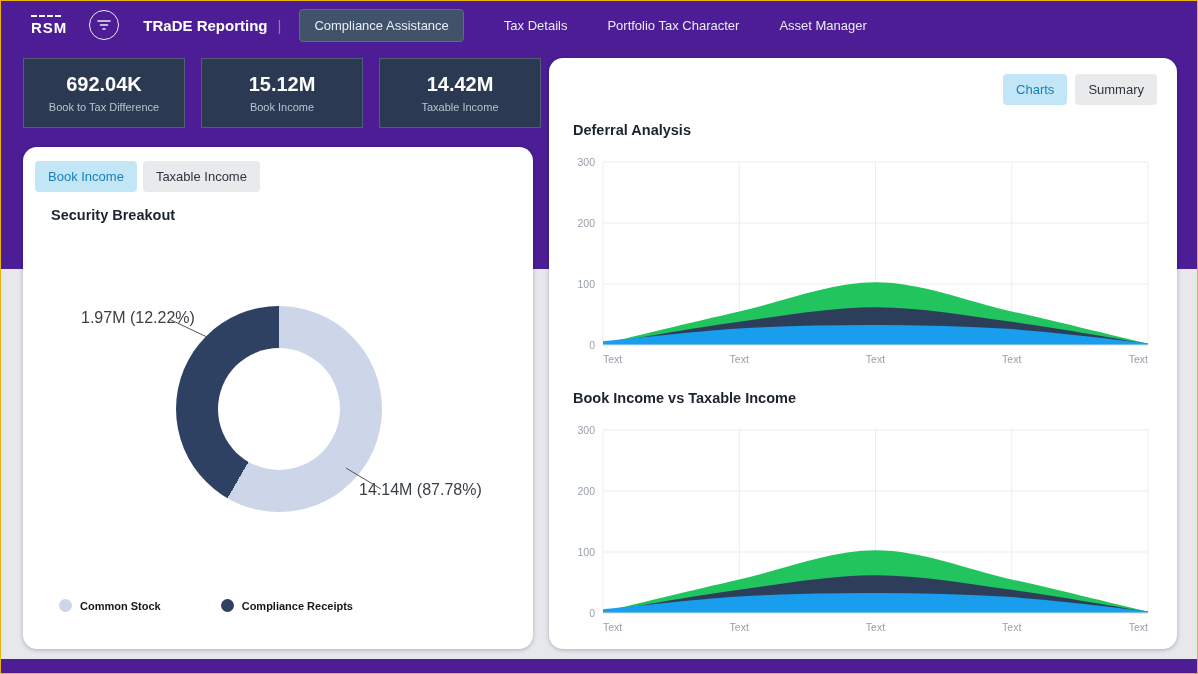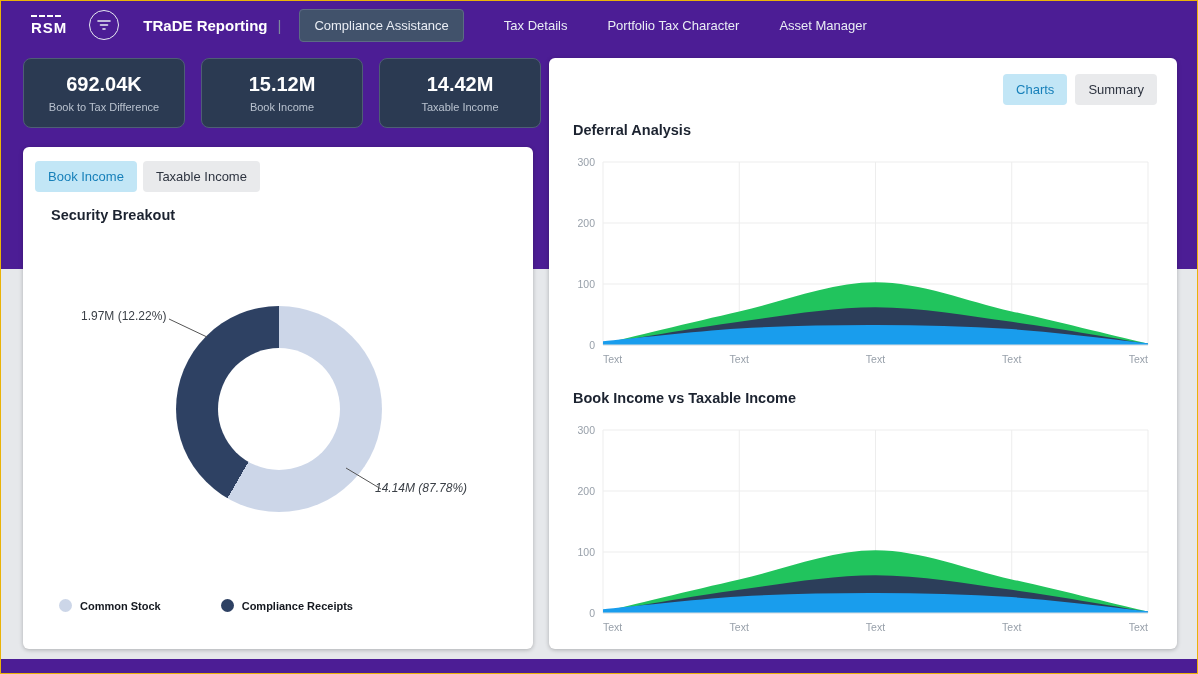--- a/index.html
+++ b/index.html
@@ -16,42 +16,42 @@
   .filter-btn{margin-left:22px;width:28px;height:28px;border-radius:50%;border:1.5px solid #e7ebf2;
               display:flex;align-items:center;justify-content:center;cursor:pointer;}
   .app-title{margin-left:24px;color:#fff;font-size:15px;font-weight:bold;display:flex;align-items:flex-end;}
   .app-title .sep{color:#7c899c;font-weight:400;margin-left:10px;}
   .nav{margin-left:18px;display:flex;align-items:center;gap:40px;}
   .nav-tab{color:#e9edf4;font-size:13px;cursor:pointer;white-space:nowrap;}
   .nav-tab.active{background:#41526b;border:1px solid #5c6c84;border-radius:4px;padding:8px 14px;}
 
   
   .kpis{position:absolute;top:57px;left:22px;display:flex;gap:16px;}
-  .kpi{width:160px;height:68px;background:#2b3a52;border:1px solid #4e5e75;border-radius:8px;
+  .kpi{width:160px;height:68px;background:#2b3a52;border:1px solid #4e5e75;border-radius:0;
        display:flex;flex-direction:column;align-items:center;justify-content:center;}
   .kpi-value{color:#fff;font-size:20px;font-weight:bold;}
   .kpi-label{color:#b9c2cf;font-size:11px;margin-top:5px;}
 
   
-  .card{position:absolute;background:#fff;border-radius:6px;box-shadow:0 1px 4px rgba(0,0,0,.25);}
+  .card{position:absolute;background:#fff;border-radius:14px;box-shadow:0 1px 4px rgba(0,0,0,.25);}
   .left-card{left:22px;top:146px;width:510px;height:502px;}
   .right-card{left:548px;top:57px;width:628px;height:591px;}
 
   .pill{padding:8px 13px;border-radius:4px;font-size:13px;cursor:pointer;white-space:nowrap;}
   .pill.on{background:#c2e6f6;color:#1780ba;}
   .pill.off{background:#e9eaec;color:#2e3440;}
 
   .sec-tabs{position:absolute;top:14px;left:12px;display:flex;gap:6px;}
   .sec-title{position:absolute;top:60px;left:28px;font-size:14.5px;font-weight:bold;color:#1c2330;}
 
   .donut{position:absolute;top:159px;left:153px;width:206px;height:206px;border-radius:50%;}
   .donut-hole{position:absolute;top:42px;left:42px;width:122px;height:122px;border-radius:50%;background:#fff;}
-  .callout{position:absolute;font-size:12px;color:#3a3f46;white-space:nowrap;}
+  .callout{position:absolute;font-size:16px;color:#3a3f46;white-space:nowrap;}
   .callout.c1{top:162px;left:58px;}
-  .callout.c2{top:334px;left:352px;font-style:italic;}
+  .callout.c2{top:334px;left:336px;}
   .connectors{position:absolute;top:0;left:0;pointer-events:none;}
 
   .legend{position:absolute;top:452px;left:36px;display:flex;gap:60px;align-items:center;}
   .legend-item{display:flex;align-items:center;gap:8px;}
   .dot{width:13px;height:13px;border-radius:50%;}
   .dot1{background:#ccd6e8;} .dot2{background:#2e4163;}
   .legend-label{font-size:11px;font-weight:600;color:#14181f;}
 
   .view-btns{position:absolute;top:16px;right:20px;display:flex;gap:8px;}
   .chart-title{position:absolute;left:24px;font-size:14.5px;font-weight:bold;color:#1c2330;}

